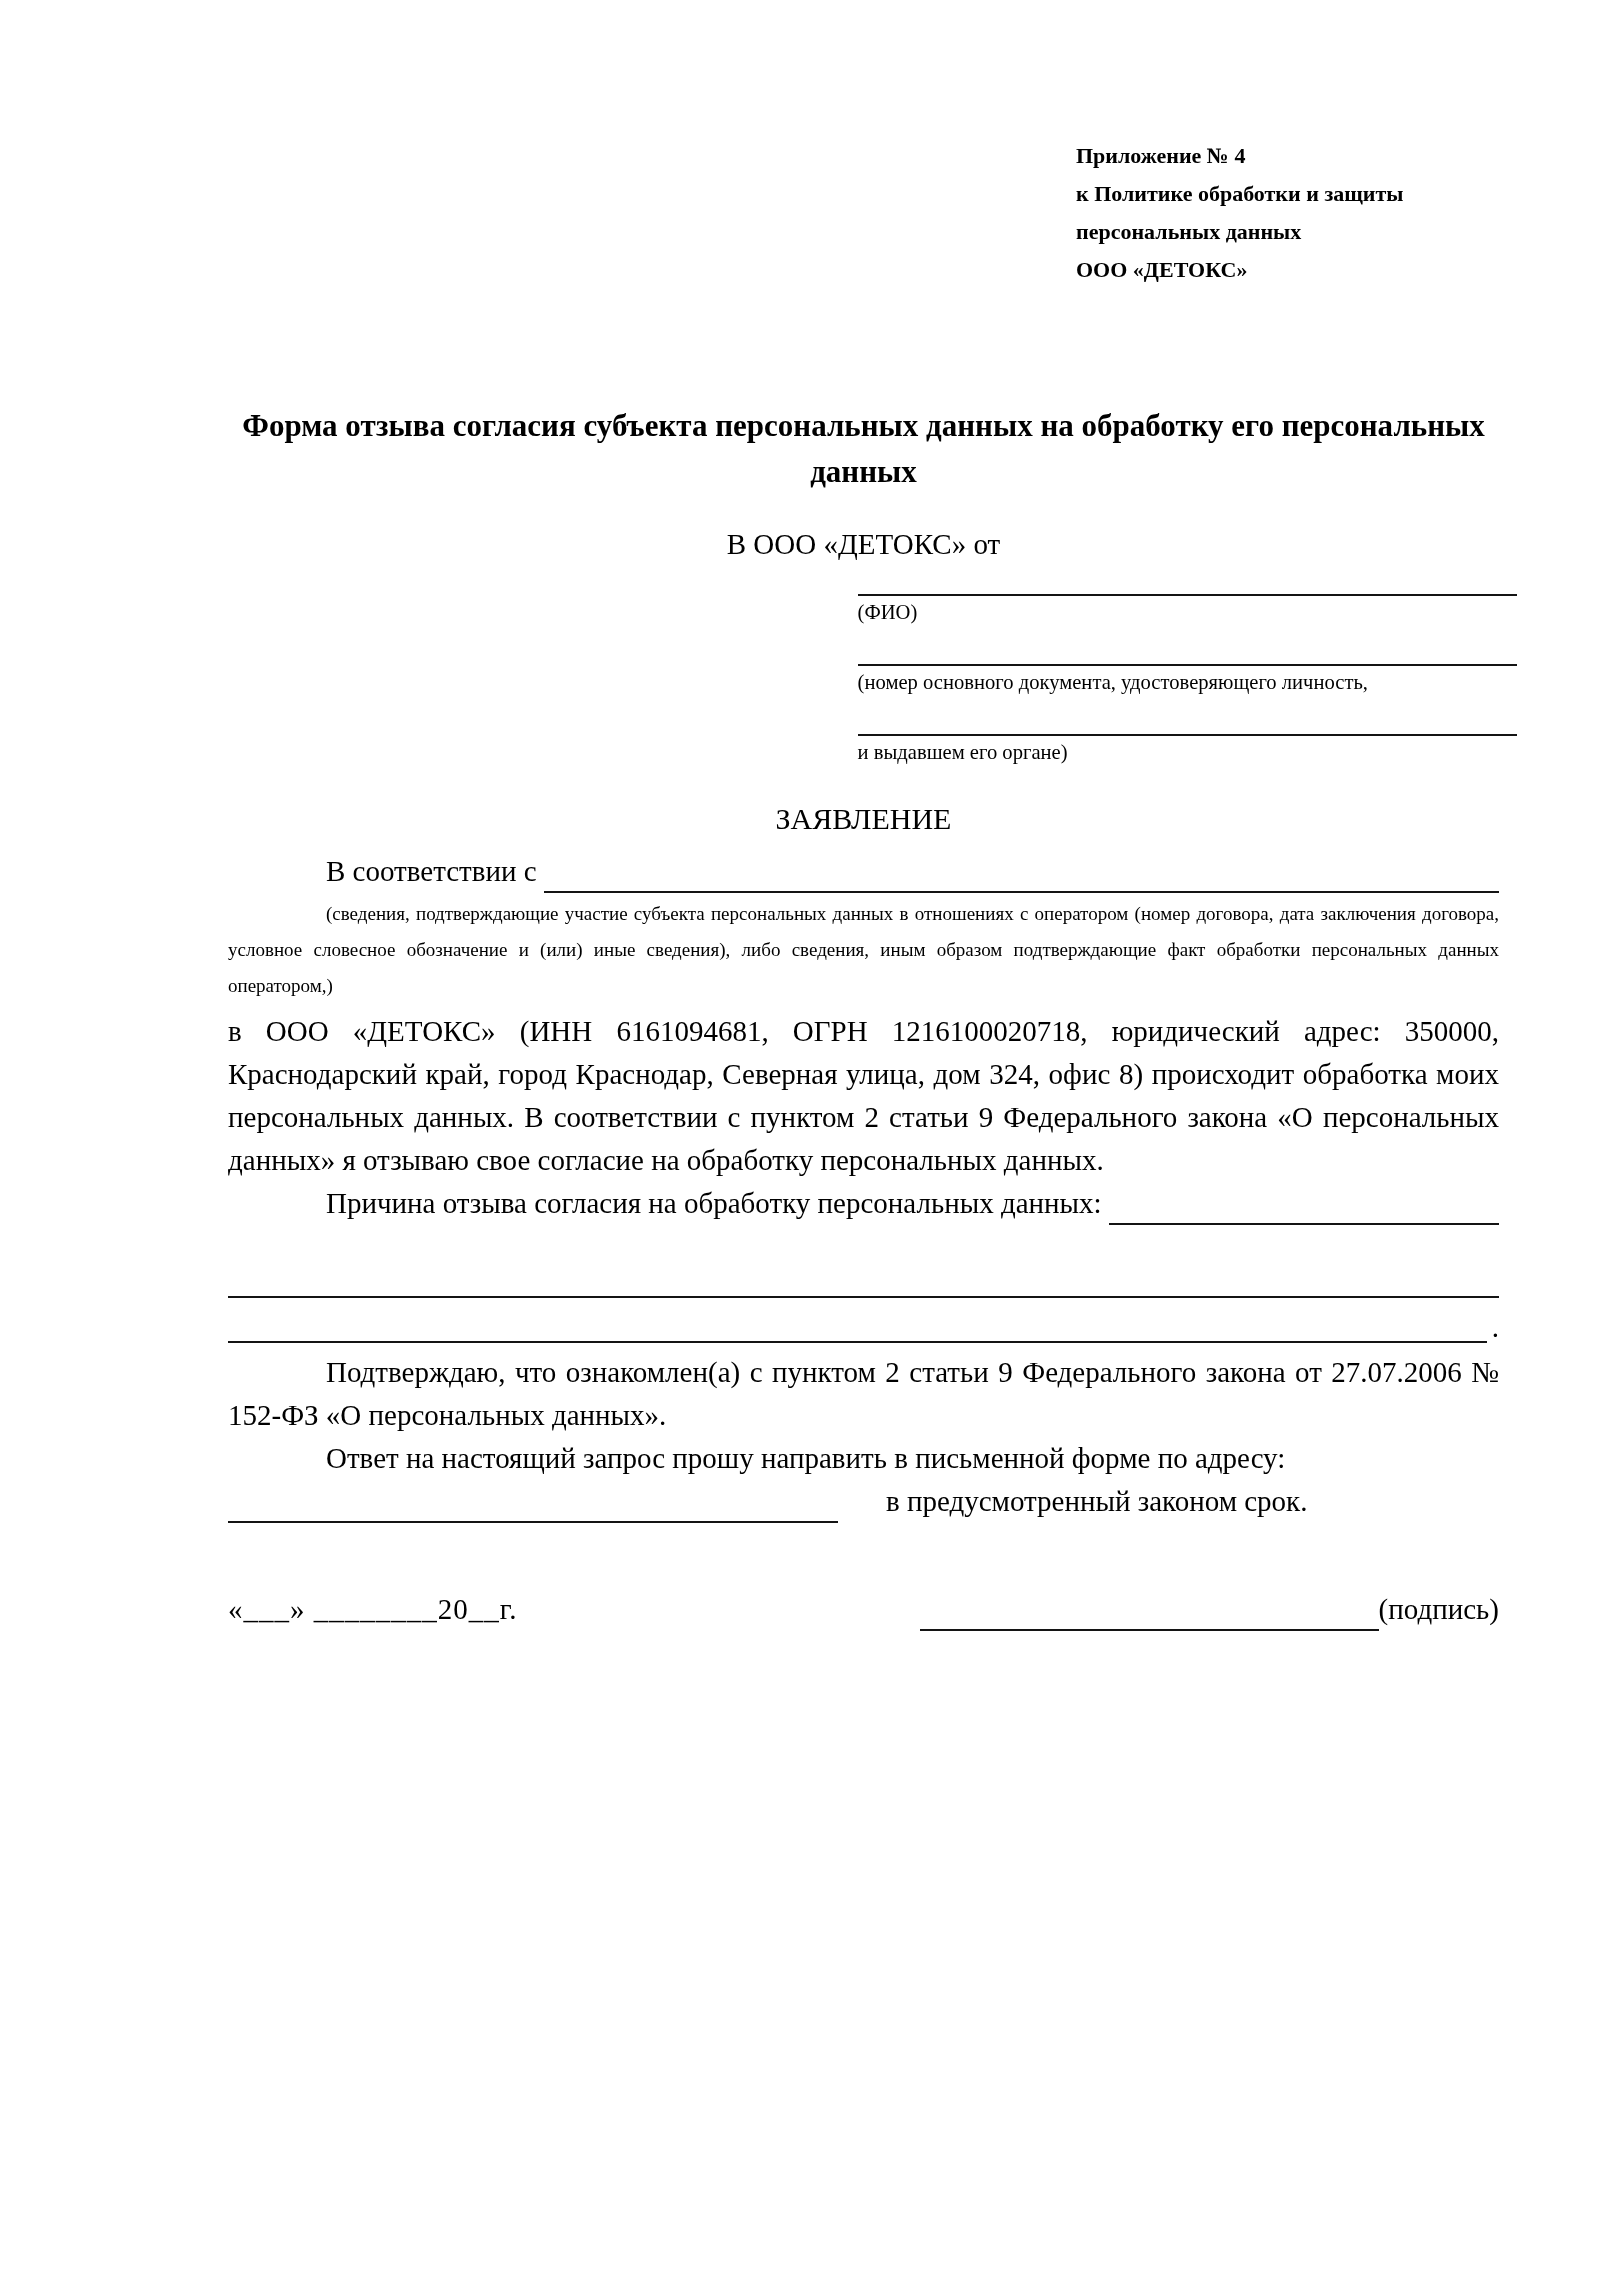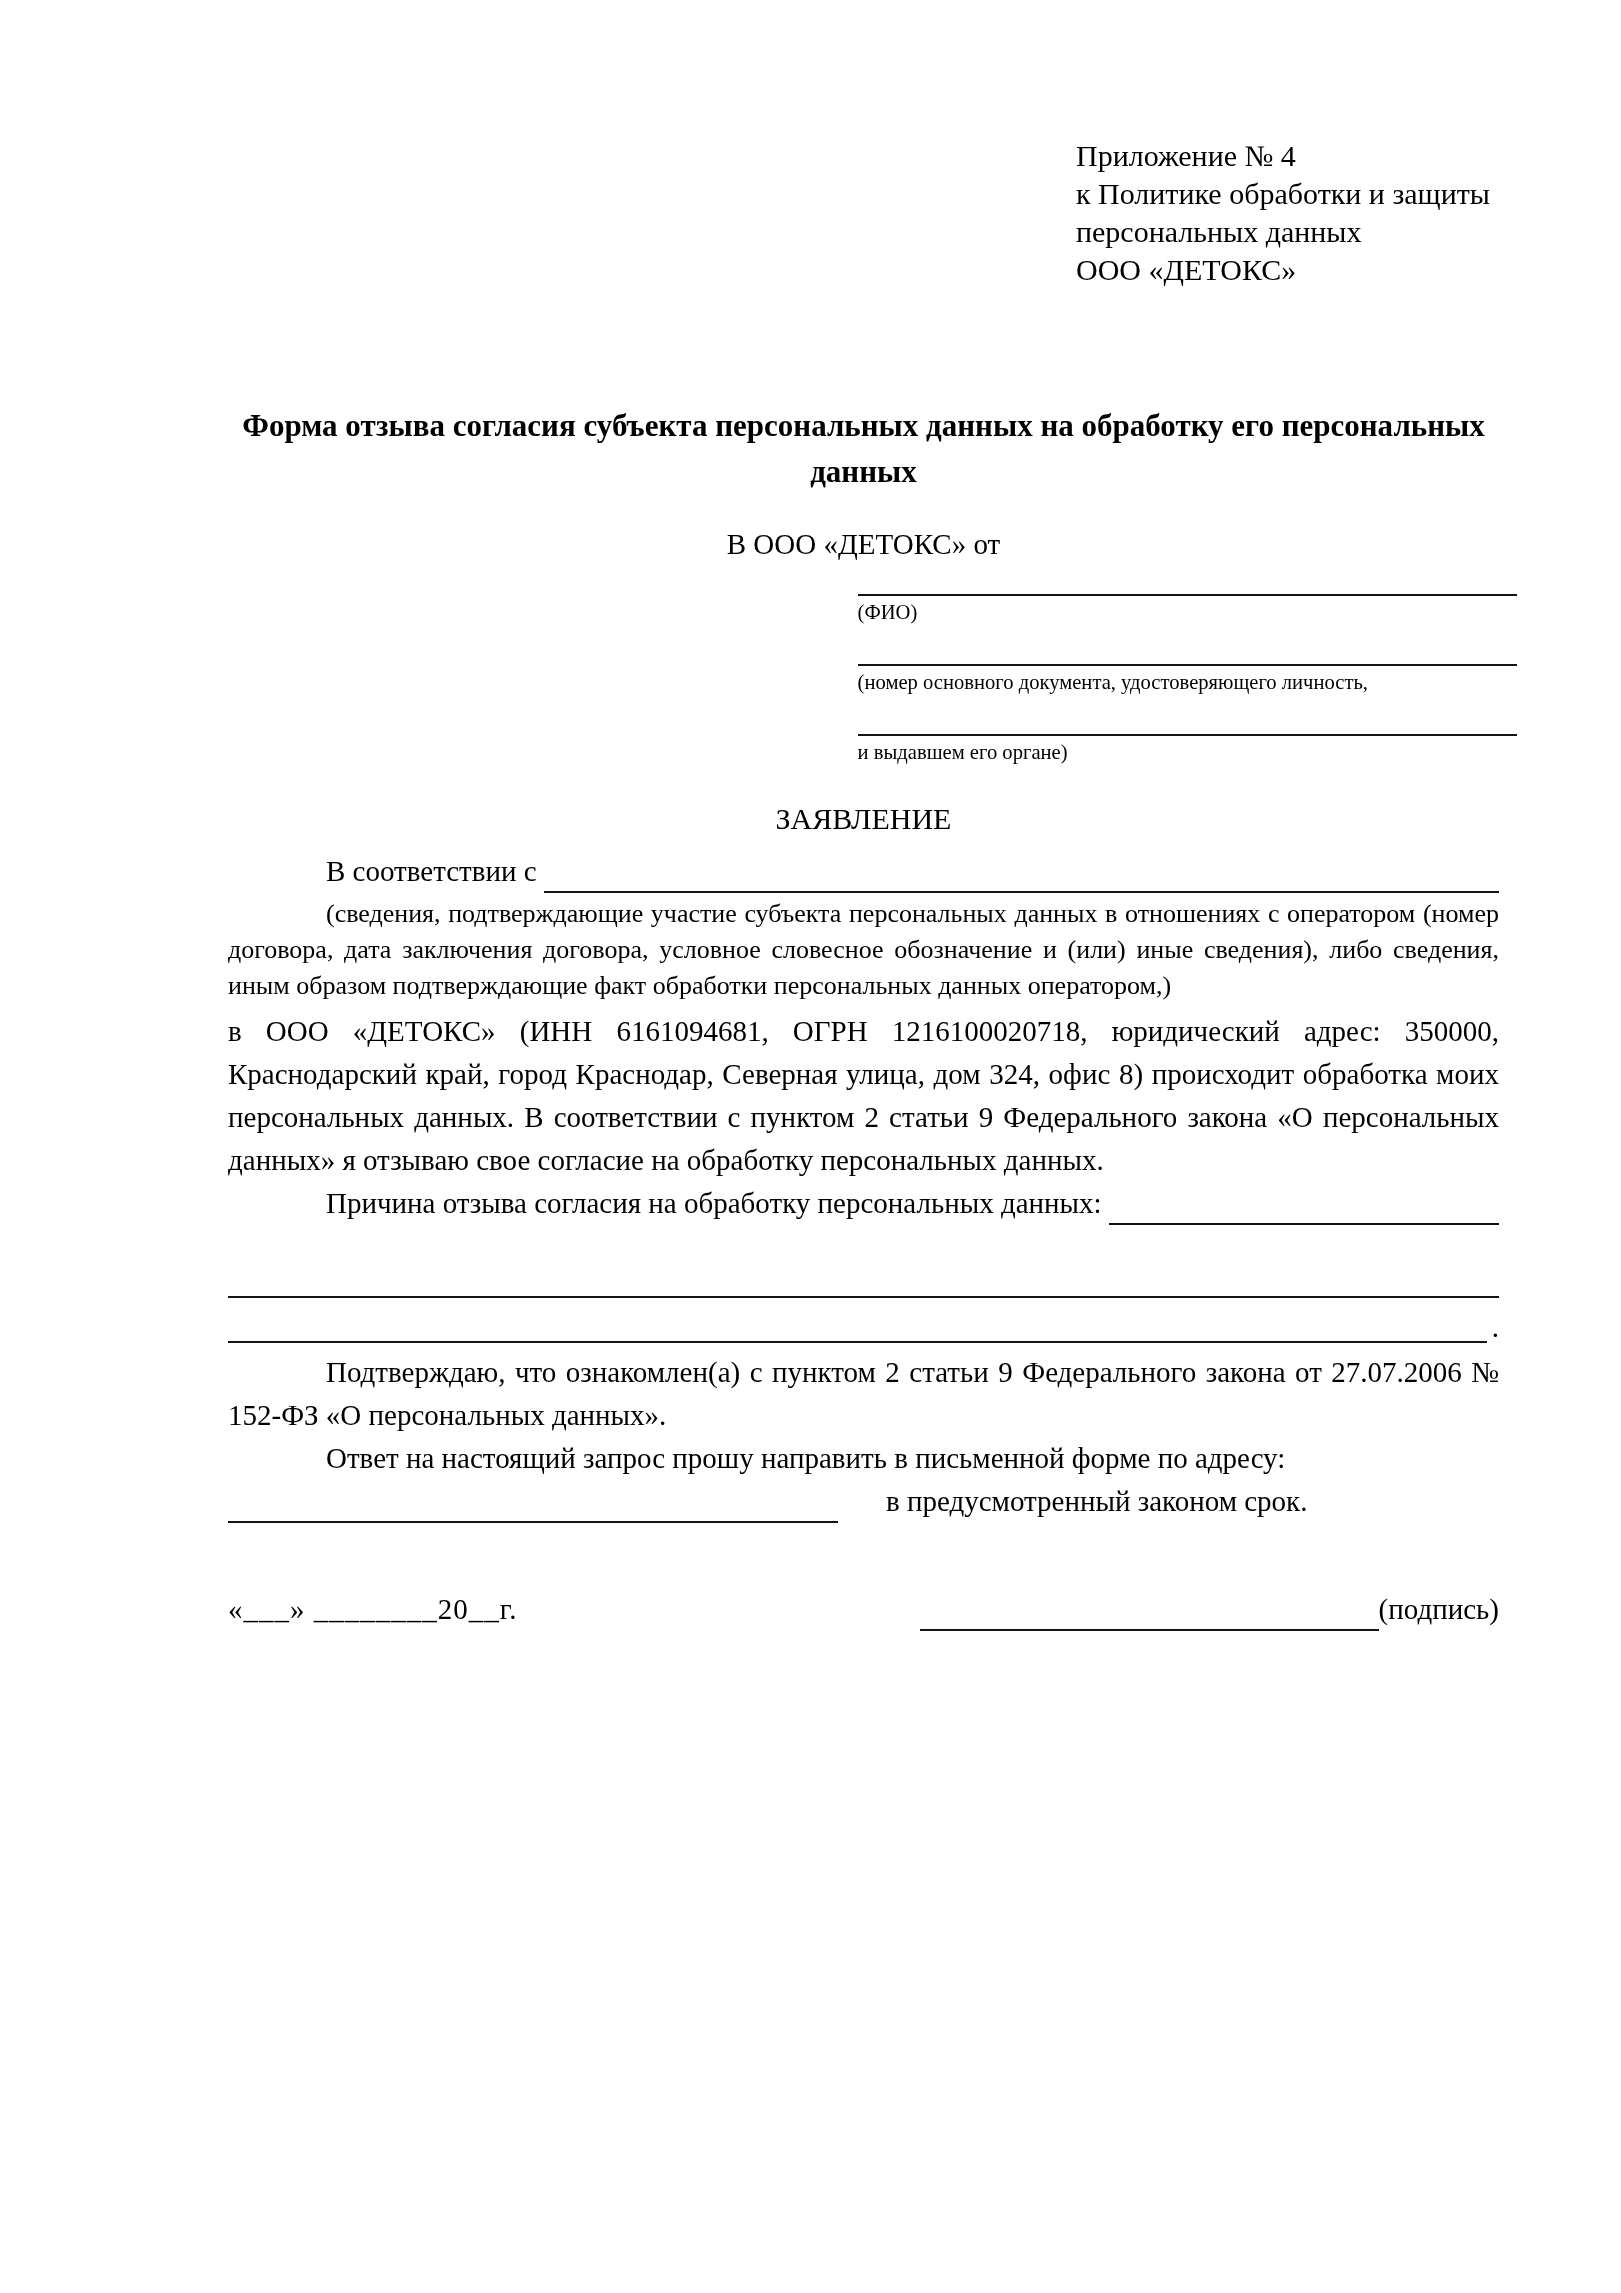--- a/index.html
+++ b/index.html
@@ -3,39 +3,39 @@
 <meta charset="utf-8">
 <style>
   html,body{margin:0;padding:0;background:#888;}
   .page{
     width:1621px;height:2294px;background:#ffffff;color:#000;
     font-family:"Liberation Serif","DejaVu Serif",serif;
     font-size:29px;box-sizing:border-box;
     padding:137px 122px 0 228px;
     margin:0 auto;position:relative;overflow:hidden;
   }
-  .hdr{margin-left:auto;width:423px;font-size:30px;line-height:38px;}
+  .hdr{margin-left:auto;width:423px;font-size:22px;line-height:38px;font-weight:bold;}
   .title{
     font-size:31px;line-height:46px;font-weight:bold;text-align:center;
     margin:114px 0 0 0;
   }
   .to-line{text-align:center;margin-top:29px;line-height:41px;}
   .fields{margin-top:0;}
   .field{width:659px;margin-left:auto;margin-right:-17.6px;margin-bottom:9.8px;}
   .field .ln{height:29px;border-bottom:2.9px solid #141414;}
   .field .cap{font-size:20.6px;line-height:25.5px;text-align:left;padding-top:3.9px;}
   .stmt-heading{
     font-size:30px;font-weight:normal;text-align:center;
     margin:33px 0 11.8px 0;line-height:39px;
   }
   .intro-row{display:flex;align-items:flex-end;height:43px;}
   .intro-prefix{padding-left:98px;white-space:nowrap;line-height:43px;}
   .fill-line{flex:1;border-bottom:2.9px solid #141414;height:39px;margin-left:7.8px;}
   .footnote{
-    font-size:26px;line-height:36px;text-align:justify;text-indent:98px;
+    font-size:19px;line-height:36px;text-align:justify;text-indent:98px;
     margin:3.9px 0 5.9px 0;
   }
   .body-text{font-size:29px;line-height:43px;text-align:justify;margin:0;}
   .indent{text-indent:98px;}
   .reason-row{display:flex;align-items:flex-end;height:43px;}
   .reason-label{padding-left:98px;white-space:nowrap;line-height:43px;}
   .blank-line{height:43px;border-bottom:2.9px solid #141414;margin-top:27.4px;}
   .blank-row{display:flex;align-items:flex-end;height:45px;}
   .blank-row .fill-line{margin-left:0;height:42px;}
   .period{line-height:31px;padding-left:4.9px;}

